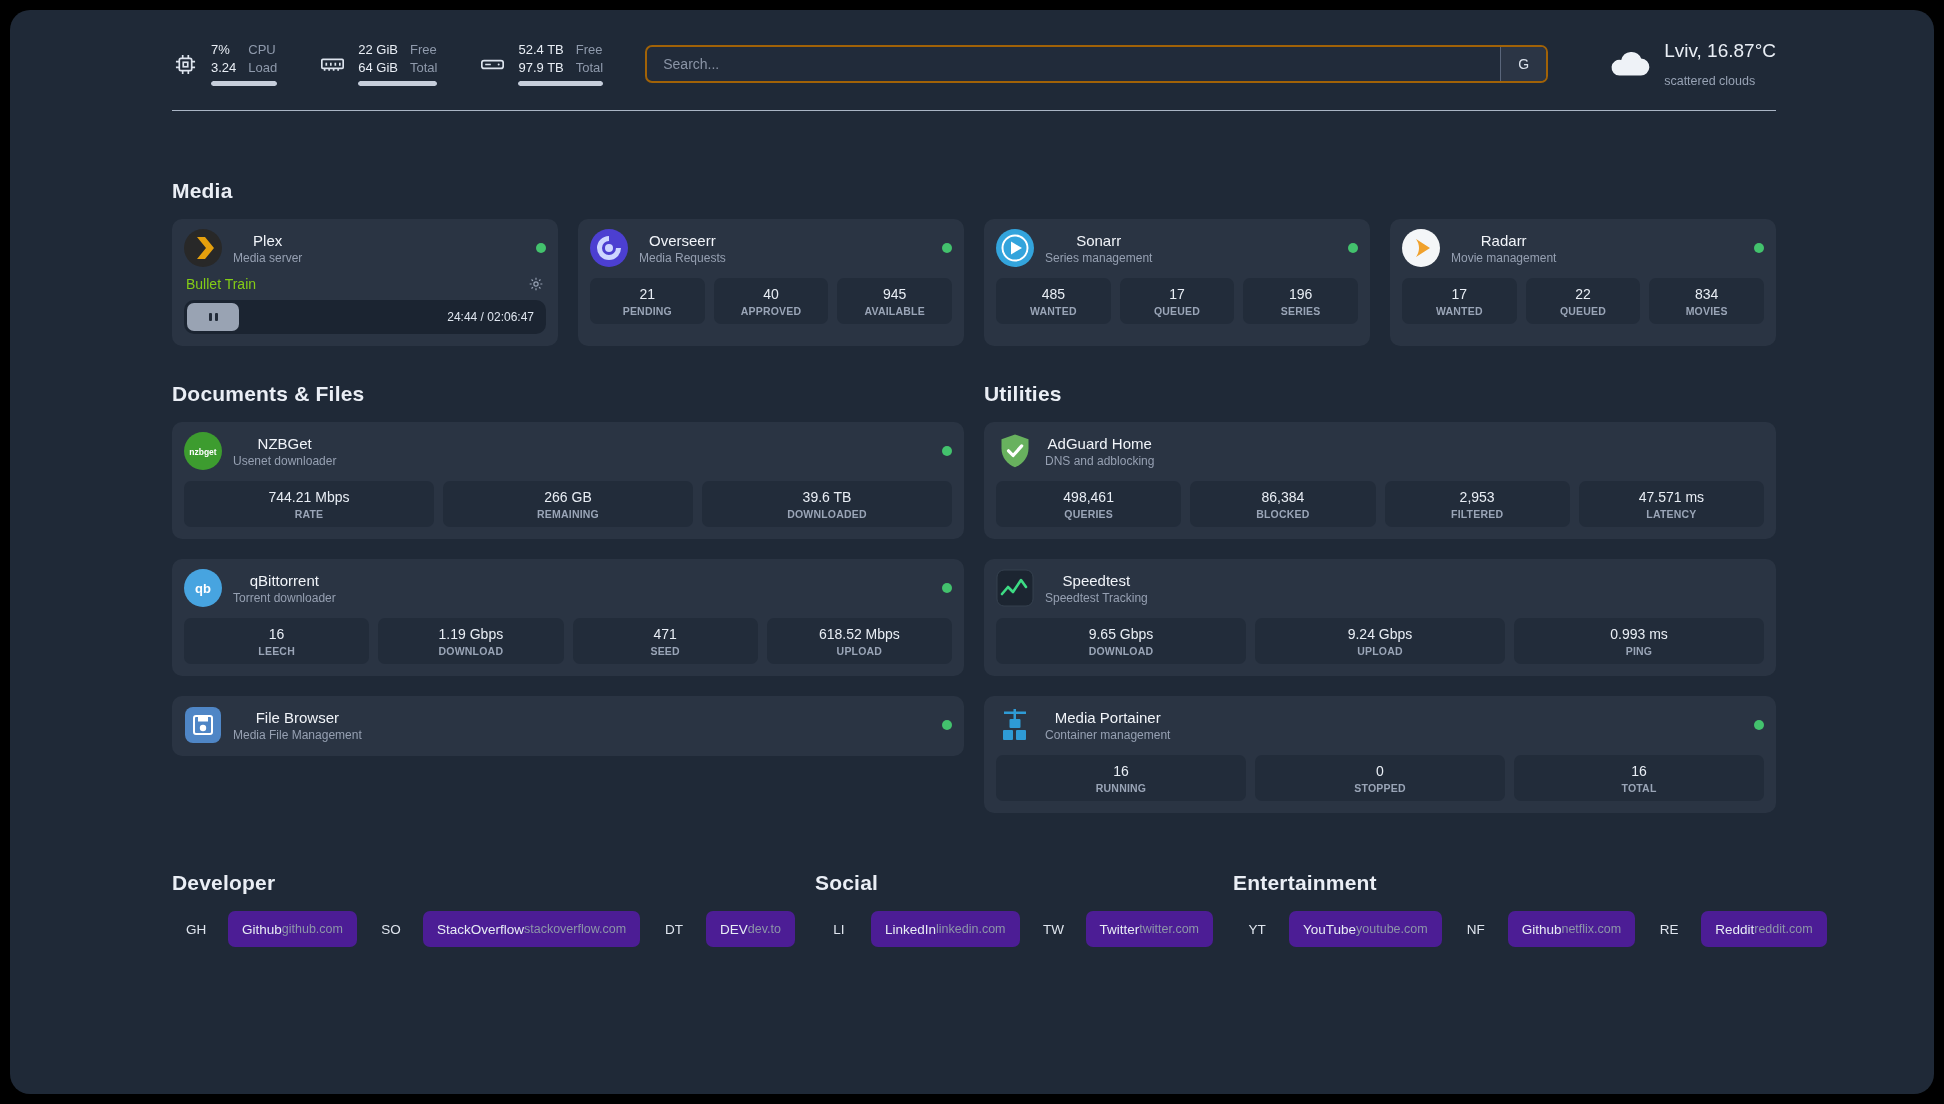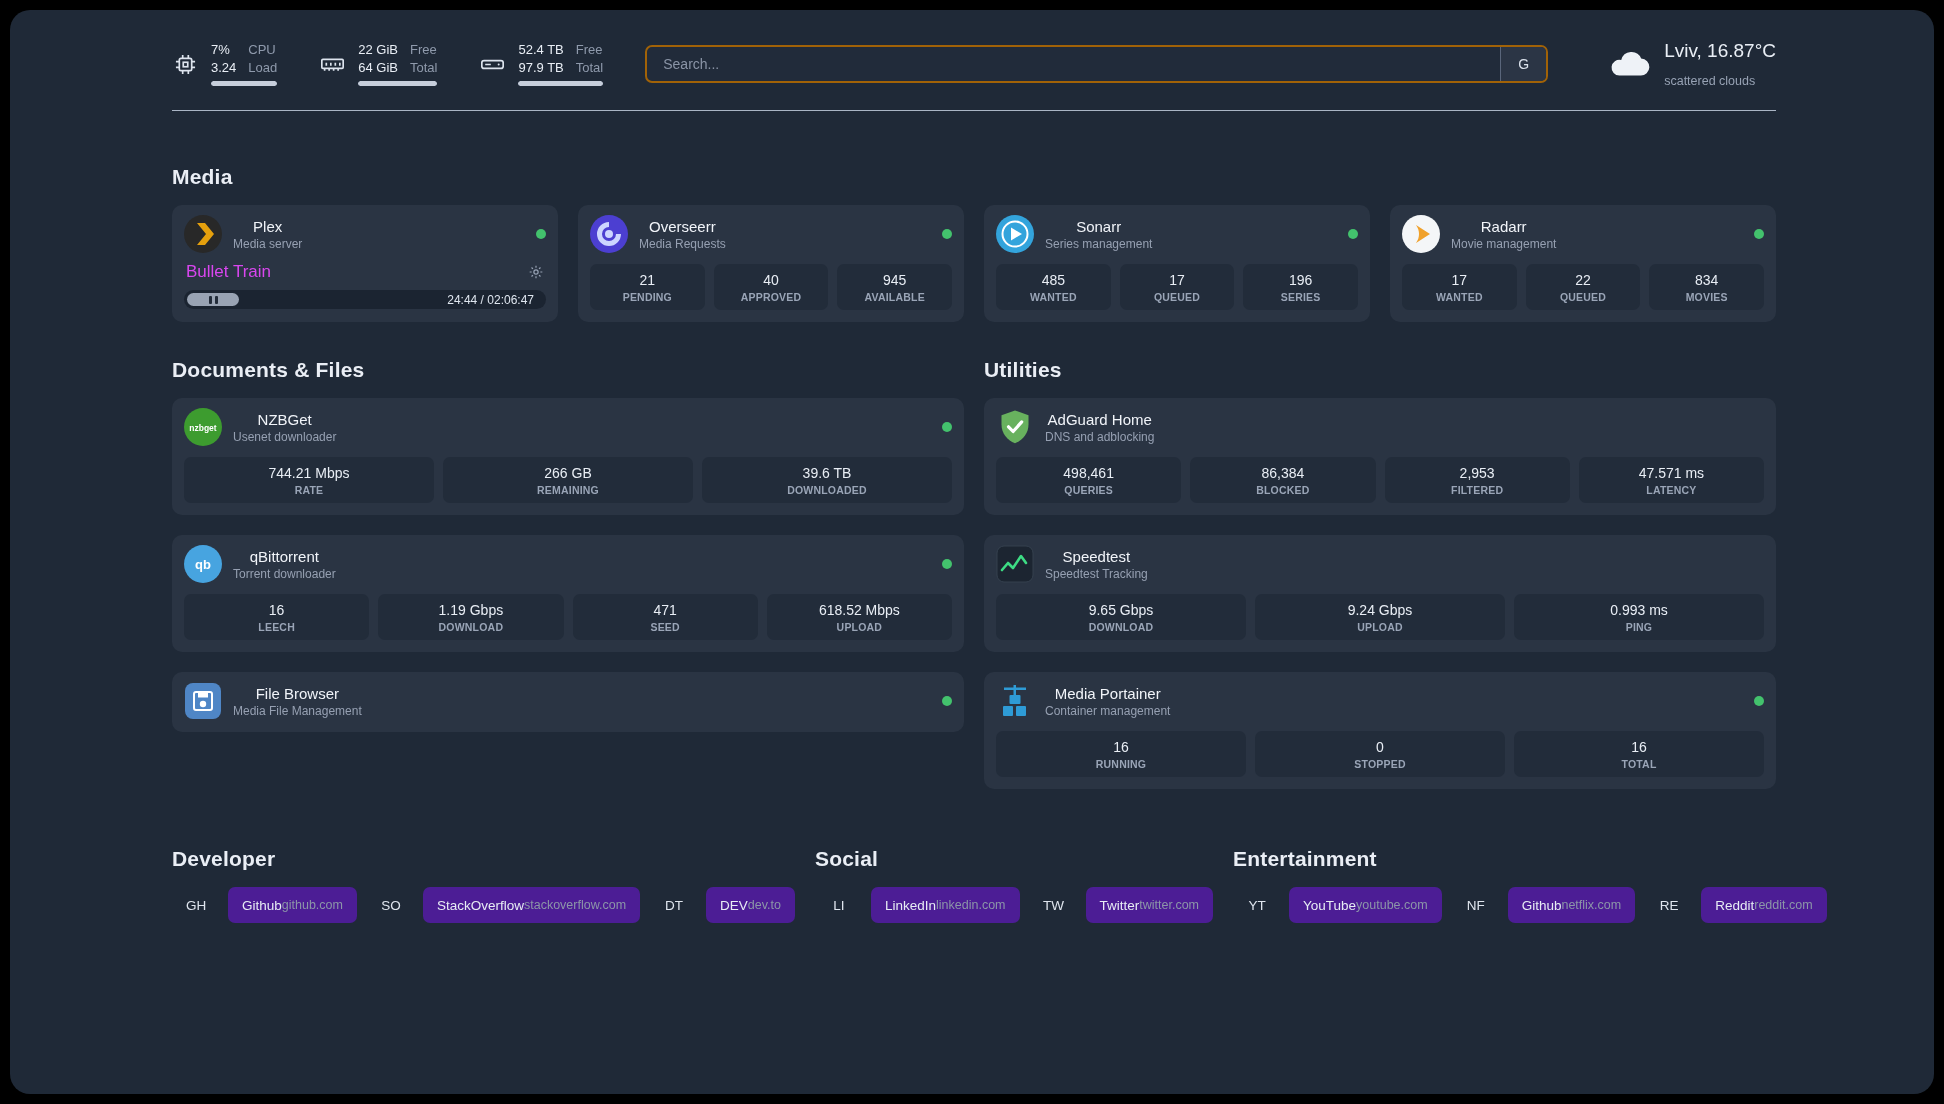--- a/index.html
+++ b/index.html
@@ -33,44 +33,44 @@
   .weather { display: flex; align-items: center; gap: 14px; }
   .weather-icon { width: 42px; height: 32px; }
   .weather-icon svg { width: 100%; height: 100%; display: block; }
   .weather-loc { font-size: 19px; color: #e9eef5; }
   .weather-cond { font-size: 12.5px; color: #97a2b4; margin-top: 12px; }
 
   .divider { margin-top: 22px; height: 1px; background: #aab5c5; }
 
   
   h2.sec { font-size: 21px; font-weight: 600; color: #eaeef5; letter-spacing: .2px; }
-  .media-sec { margin-top: 54px; }
+  .media-sec { margin-top: 68px; }
   .grid4 { display: grid; grid-template-columns: repeat(4, 1fr); gap: 20px; margin-top: 16px; }
 
   .card { background: #2a3443; border-radius: 10px; padding: 10px 12px 12px; }
   .card-header { display: flex; align-items: center; }
   .app-link { display: flex; align-items: center; gap: 11px; text-decoration: none; cursor: pointer; }
   .app-icon { width: 38px; height: 38px; flex: none; }
   .app-icon svg { width: 38px; height: 38px; display: block; }
   .app-text { display: flex; flex-direction: column; gap: 2px; text-align: center; }
   .app-name { font-size: 15px; color: #f1f4f9; font-weight: 500; }
   .app-sub { font-size: 12px; color: #96a0b2; }
   .dot { width: 10px; height: 10px; border-radius: 50%; background: #43c26d; margin-left: auto; flex: none; }
 
   .stats { display: flex; gap: 9px; margin-top: 11px; }
   .stat { flex: 1; background: #222c3a; border-radius: 7px; padding: 8px 4px 7px; text-align: center; }
   .stat-value { font-size: 14px; color: #e9eef5; }
   .stat-label { font-size: 10.5px; font-weight: 700; color: #9aa5b7; margin-top: 3px; letter-spacing: .2px; }
 
   
   .np-row { display: flex; align-items: center; justify-content: space-between; margin-top: 9px; padding: 0 2px; }
-  .np-title { font-size: 17px; color: #d946ef; }
+  .np-title { font-size: 14px; color: #84cc16; }
   .gear { color: #97a2b4; width: 16px; height: 16px; cursor: pointer; }
   .gear svg { width: 100%; height: 100%; display: block; }
-  .progress { position: relative; margin-top: 8px; height: 19px; background: #1b2431; border-radius: 10px; }
+  .progress { position: relative; margin-top: 8px; height: 34px; background: #1b2431; border-radius: 10px; }
   .pill { position: absolute; left: 3px; top: 3px; bottom: 3px; width: 52px; background: #99a3b3;
           border-radius: 7px; display: flex; align-items: center; justify-content: center; gap: 3px; cursor: pointer; }
   .pill i { display: block; width: 3px; height: 8px; background: #222b39; border-radius: 1px; }
   .ptime { position: absolute; right: 12px; top: 50%; transform: translateY(-50%); font-size: 12px; color: #dfe6ef; }
 
   .cols2 { display: grid; grid-template-columns: 1fr 1fr; gap: 20px; margin-top: 36px; }
   .colstack { display: flex; flex-direction: column; gap: 20px; margin-top: 16px; }
 
   
   .bm-sec { display: grid; grid-template-columns: repeat(3, 1fr); gap: 20px; margin-top: 58px; }

